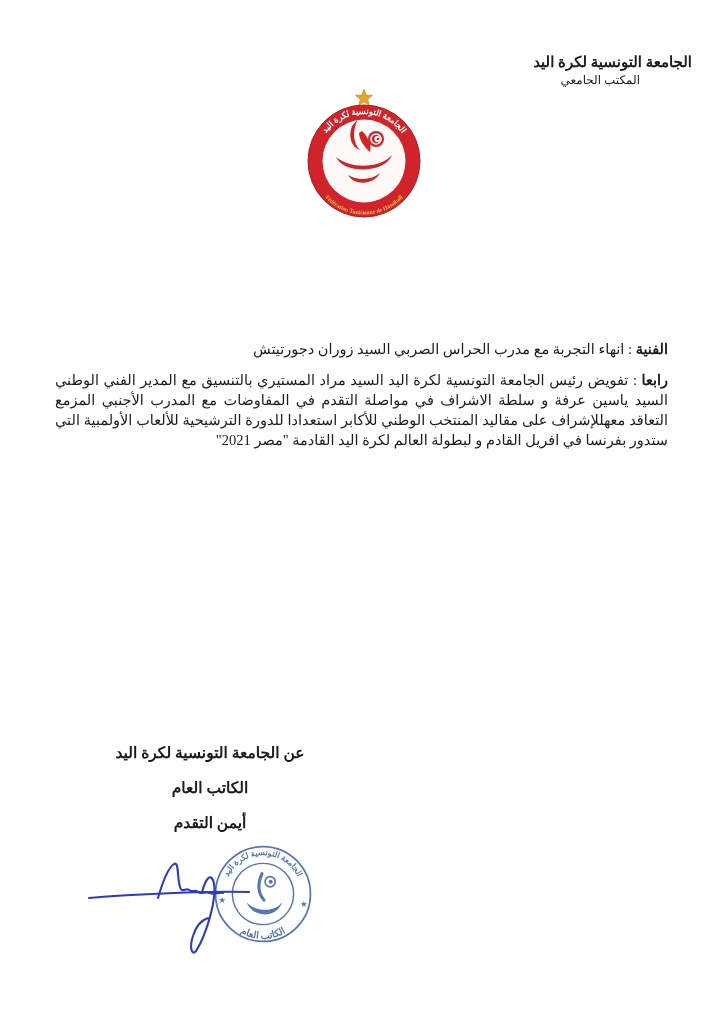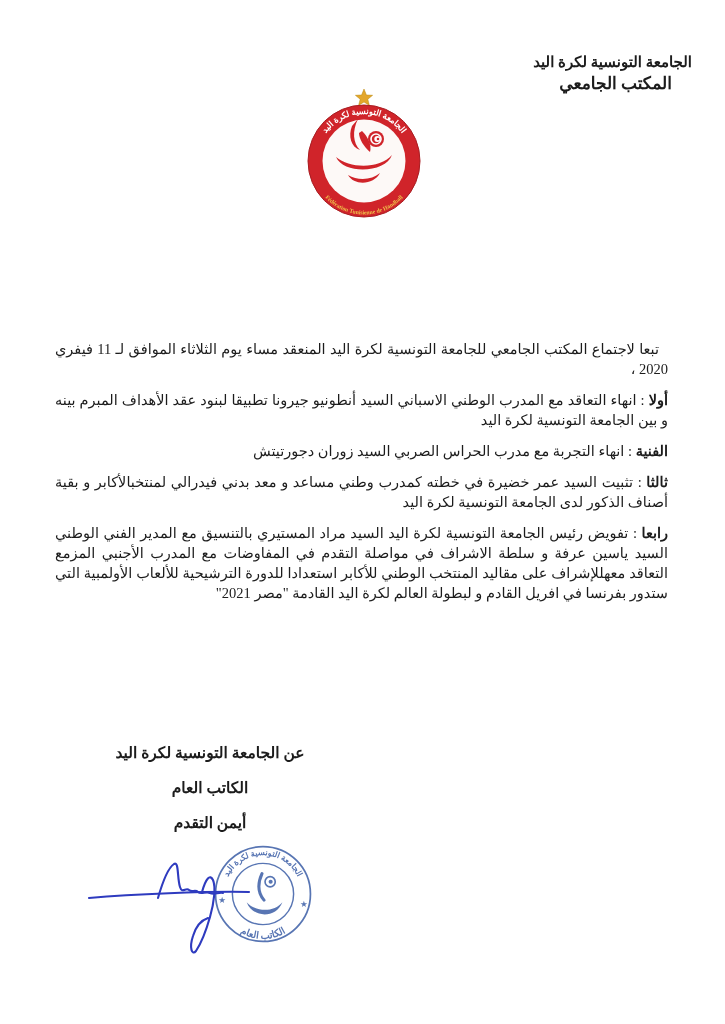--- a/index.html
+++ b/index.html
@@ -8,21 +8,21 @@
     width:725px;height:1024px;
     background:#ffffff;
     font-family:"Liberation Serif","DejaVu Serif",serif;
     color:#1c1c1c;
     overflow:hidden;
     direction:rtl;
   }
   
   .header{position:absolute;top:53px;right:33px;text-align:right;}
   .header .org{font-size:15px;font-weight:bold;}
-  .header .office{font-size:17px;font-weight:bold;margin-top:2px;margin-right:20px;}
+  .header .office{font-size:12px;font-weight:normal;margin-top:2px;margin-right:52px;}
   
   .logo-wrap{position:absolute;top:88px;left:297px;width:134px;height:132px;}
   
   .doc-title{
     position:absolute;top:218px;left:0;right:0;
     text-align:center;font-size:31px;font-weight:bold;letter-spacing:1px;
   }
   
   .body-text{
     position:absolute;top:339px;right:57px;left:55px;
@@ -81,27 +81,24 @@
         <path d="M 61 31 C 55 43, 56 55, 63 62 C 54 59, 51 48, 55 38 Z" fill="#d0242a"></path>
         <path d="M 65 43 C 71 49, 75 57, 73 64 C 67 59, 62 51, 62 45 Z" fill="#d0242a"></path>
         <path d="M 39 69 C 53 81, 83 81, 95 67 C 89 85, 47 87, 39 69 Z" fill="#d0242a"></path>
         <path d="M 51 87 C 61 93, 75 92, 83 85 C 77 97, 57 98, 51 87 Z" fill="#d0242a"></path>
       </g>
     </svg>
   </div>
 
 
   <div class="body-text">
-    <p class="p-indent">تبعا لاجتماع المكتب الجامعي للجامعة التونسية لكرة اليد المنعقد مساء يوم الثلاثاء الموافق لـ 11 فيفري 2020 ،</p>
 
-    <p><span class="decision-label">أولا</span><span> : </span><span>انهاء التعاقد مع المدرب الوطني الاسباني السيد أنطونيو جيرونا تطبيقا لبنود عقد الأهداف المبرم بينه و بين الجامعة التونسية لكرة اليد</span></p>
 
     <p><span class="decision-label">الفنية</span><span> : </span><span>انهاء التجربة مع مدرب الحراس الصربي السيد زوران دجورتيتش</span></p>
 
-    <p><span class="decision-label">ثالثا</span><span> : </span><span>تثبيت السيد عمر خضيرة في خطته كمدرب وطني مساعد و معد بدني فيدرالي لمنتخبالأكابر و بقية أصناف الذكور لدى الجامعة التونسية لكرة اليد</span></p>
 
     <p><span class="decision-label">رابعا</span><span> : </span><span>تفويض رئيس الجامعة التونسية لكرة اليد السيد مراد المستيري بالتنسيق مع المدير الفني الوطني السيد ياسين عرفة و سلطة الاشراف في مواصلة التقدم في المفاوضات مع المدرب الأجنبي المزمع التعاقد معهللإشراف على مقاليد المنتخب الوطني للأكابر استعدادا للدورة الترشيحية للألعاب الأولمبية التي ستدور بفرنسا في افريل القادم و لبطولة العالم لكرة اليد القادمة "مصر 2021"</span></p>
   </div>
 
   <div class="sig-block">
     <div>عن الجامعة التونسية لكرة اليد</div>
     <div>الكاتب العام</div>
     <div>أيمن التقدم</div>
   </div>
 

